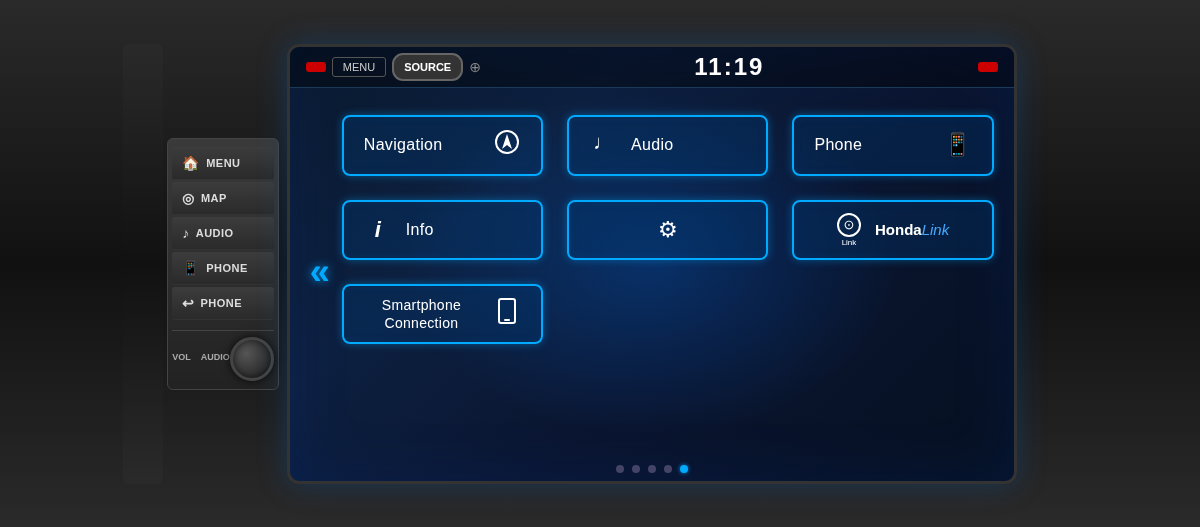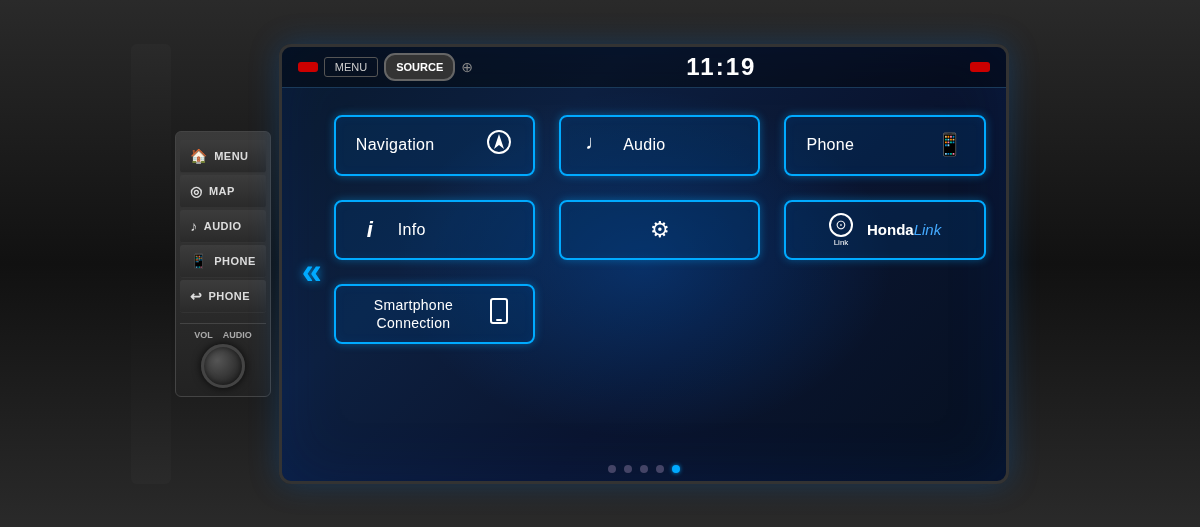--- a/index.html
+++ b/index.html
@@ -49,21 +49,21 @@
       background: linear-gradient(180deg, #3c3c3c, #2a2a2a);
       border-radius: 3px;
       letter-spacing: 0.5px;
     }
 
     .side-btn:last-child { border-bottom: none; }
     .side-btn .icon { font-size: 14px; }
 
     .vol-section {
       display: flex;
-      flex-direction: column;
+      flex-direction: row;
       align-items: center;
       margin-top: 8px;
       padding-top: 6px;
       border-top: 1px solid #444;
     }
 
     .vol-labels {
       display: flex;
       gap: 10px;
       color: #aaa;

